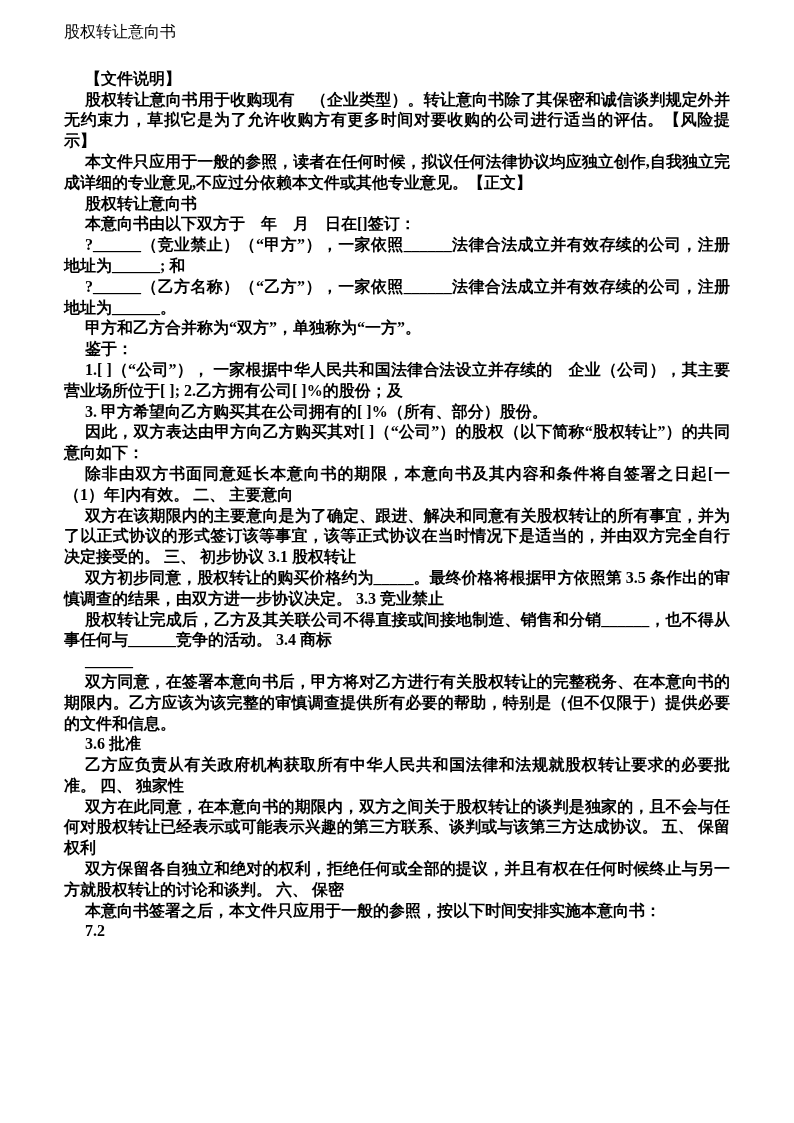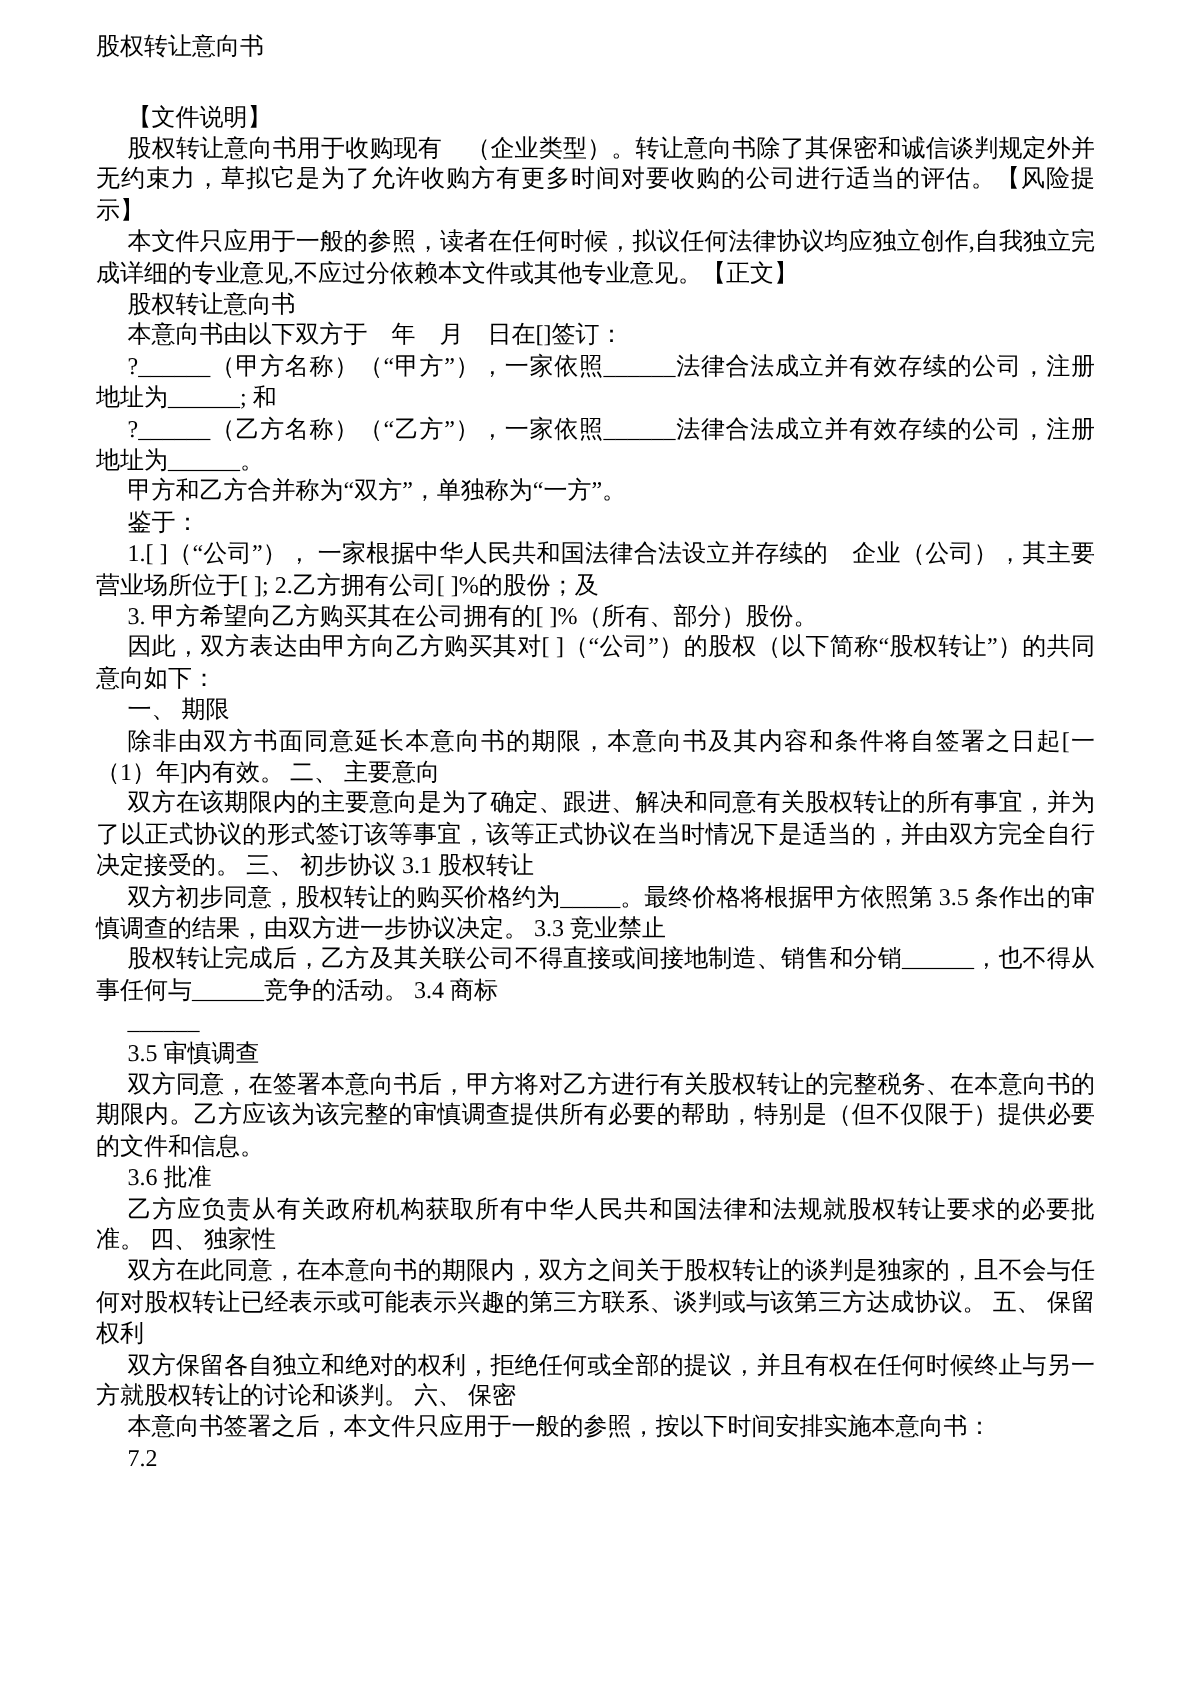--- a/index.html
+++ b/index.html
@@ -29,46 +29,45 @@
       font-weight: normal;
       line-height: 20.8px;
       text-indent: 0;
     }
     .para {
       margin: 0;
       padding: 0;
       text-indent: 21px;
       text-align: justify;
       word-break: break-all;
+      font-weight: bold;
     }
   </style>
 </head>
 <body>
 
 <div class="page">
   <h1 class="title">股权转让意向书</h1>
   <p class="para">【文件说明】</p>
   <p class="para">股权转让意向书用于收购现有　（企业类型）。转让意向书除了其保密和诚信谈判规定外并无约束力，草拟它是为了允许收购方有更多时间对要收购的公司进行适当的评估。【风险提示】</p>
   <p class="para">本文件只应用于一般的参照，读者在任何时候，拟议任何法律协议均应独立创作,自我独立完成详细的专业意见,不应过分依赖本文件或其他专业意见。【正文】</p>
   <p class="para">股权转让意向书</p>
   <p class="para">本意向书由以下双方于　年　月　日在[]签订：</p>
-  <p class="para">?______（甲方名称）（“甲方”），一家依照______法律合法成立并有效存续的公司，注册地址为______; 和</p>
+  <p class="para">?______（竞业禁止）（“甲方”），一家依照______法律合法成立并有效存续的公司，注册地址为______; 和</p>
   <p class="para">?______（乙方名称）（“乙方”），一家依照______法律合法成立并有效存续的公司，注册地址为______。</p>
   <p class="para">甲方和乙方合并称为“双方”，单独称为“一方”。</p>
   <p class="para">鉴于：</p>
   <p class="para">1.[ ]（“公司”）， 一家根据中华人民共和国法律合法设立并存续的　企业（公司），其主要营业场所位于[ ]; 2.乙方拥有公司[ ]%的股份；及</p>
   <p class="para">3. 甲方希望向乙方购买其在公司拥有的[ ]%（所有、部分）股份。</p>
   <p class="para">因此，双方表达由甲方向乙方购买其对[ ]（“公司”）的股权（以下简称“股权转让”）的共同意向如下：</p>
-  <p class="para">一、 期限</p>
   <p class="para">除非由双方书面同意延长本意向书的期限，本意向书及其内容和条件将自签署之日起[一（1）年]内有效。 二、 主要意向</p>
   <p class="para">双方在该期限内的主要意向是为了确定、跟进、解决和同意有关股权转让的所有事宜，并为了以正式协议的形式签订该等事宜，该等正式协议在当时情况下是适当的，并由双方完全自行决定接受的。 三、 初步协议 3.1 股权转让</p>
   <p class="para">双方初步同意，股权转让的购买价格约为_____。最终价格将根据甲方依照第 3.5 条作出的审慎调查的结果，由双方进一步协议决定。 3.3 竞业禁止</p>
   <p class="para">股权转让完成后，乙方及其关联公司不得直接或间接地制造、销售和分销______，也不得从事任何与______竞争的活动。 3.4 商标</p>
   <p class="para">______</p>
-  <p class="para">3.5 审慎调查</p>
   <p class="para">双方同意，在签署本意向书后，甲方将对乙方进行有关股权转让的完整税务、在本意向书的期限内。乙方应该为该完整的审慎调查提供所有必要的帮助，特别是（但不仅限于）提供必要的文件和信息。</p>
   <p class="para">3.6 批准</p>
   <p class="para">乙方应负责从有关政府机构获取所有中华人民共和国法律和法规就股权转让要求的必要批准。 四、 独家性</p>
   <p class="para">双方在此同意，在本意向书的期限内，双方之间关于股权转让的谈判是独家的，且不会与任何对股权转让已经表示或可能表示兴趣的第三方联系、谈判或与该第三方达成协议。 五、 保留权利</p>
   <p class="para">双方保留各自独立和绝对的权利，拒绝任何或全部的提议，并且有权在任何时候终止与另一方就股权转让的讨论和谈判。 六、 保密</p>
   <p class="para">本意向书签署之后，本文件只应用于一般的参照，按以下时间安排实施本意向书：</p>
   <p class="para">7.2</p>
 </div>
 
 </body></html>

